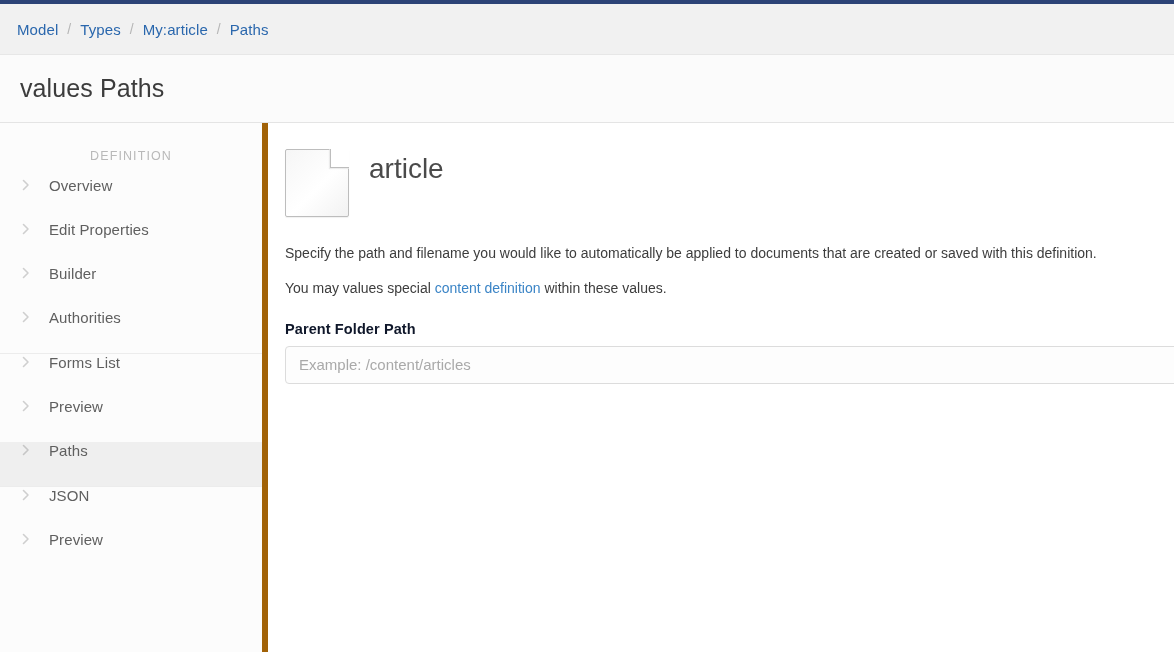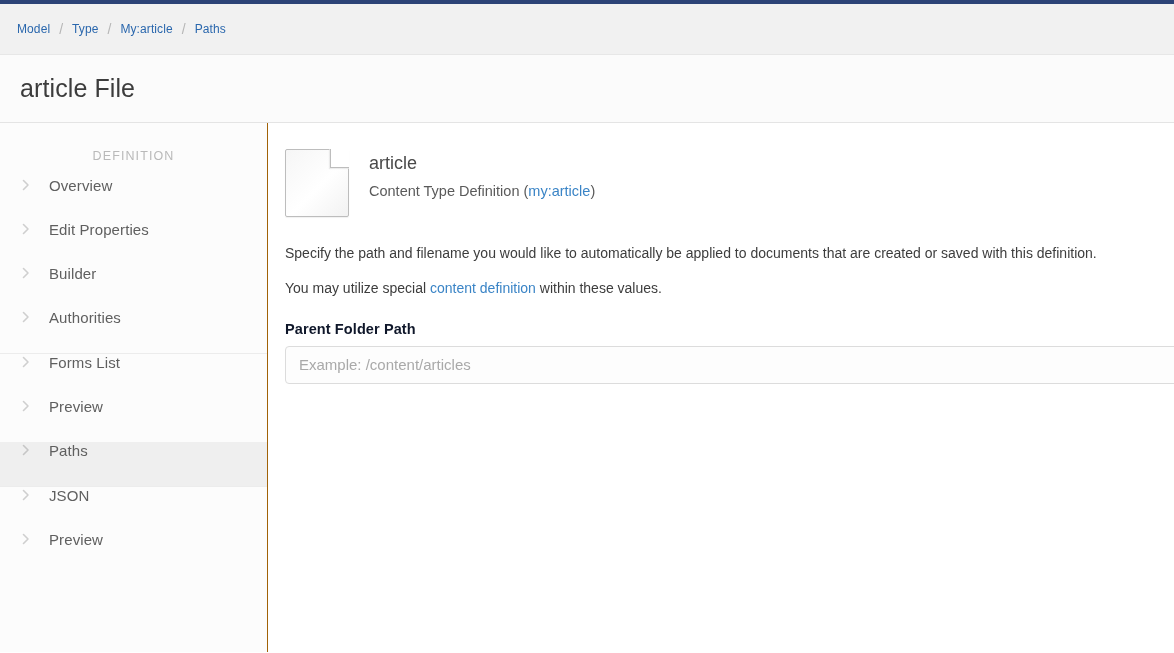--- a/index.html
+++ b/index.html
@@ -22,21 +22,21 @@
   
   .breadcrumb-bar {
     height: 51px;
     background: #f1f1f1;
     border-bottom: 1px solid #e7e7e7;
     display: flex;
     align-items: center;
     padding: 0 0 0 17px;
   }
   .crumb {
-    font-size: 12px;
+    font-size: 15px;
     color: #2a67ad;
     text-decoration: none;
     letter-spacing: .1px;
   }
   .crumb-sep {
     font-size: 14px;
     color: #b6b6b6;
     padding: 0 9px;
   }
 
@@ -61,21 +61,21 @@
     display: flex;
     height: 529px;
     background: #ffffff;
   }
 
   
   .sidebar {
     width: 268px;
     flex: 0 0 268px;
     background: #fcfcfc;
-    border-right: 1px solid #a16207;
+    border-right: 6px solid #a16207;
     overflow: hidden;
   }
   .sidebar-heading {
     text-align: center;
     font-size: 12.5px;
     letter-spacing: 1.1px;
     color: #b9b9b9;
     padding: 26px 0 14px 0;
   }
   .nav-group { padding: 0; }
@@ -146,25 +146,25 @@
     position: absolute;
     top: -1px;
     right: -1px;
     width: 20px;
     height: 20px;
     background: #ffffff;
     clip-path: polygon(100% 0, 0 0, 100% 100%);
   }
   .doc-meta { padding-top: 4px; }
   .doc-name {
-    font-size: 18px;
+    font-size: 28px;
     font-weight: 400;
     color: #4a4a4a;
     line-height: 1.15;
-    margin-bottom: 9px;
+    margin-bottom: 21px;
   }
   .doc-sub {
     font-size: 14.5px;
     color: #5a5a5a;
   }
   .doc-sub a, .inline-link {
     color: #3a84c6;
     text-decoration: none;
   }
 
@@ -201,29 +201,29 @@
   .field-input::placeholder { color: #a9a9a9; }
 </style>
 </head>
 <body>
 
 <div class="top-accent"></div>
 
 <div class="breadcrumb-bar">
   <a class="crumb" href="#">Model</a>
   <span class="crumb-sep">/</span>
-  <a class="crumb" href="#">Type</a>
+  <a class="crumb" href="#">Types</a>
   <span class="crumb-sep">/</span>
   <a class="crumb" href="#">My:article</a>
   <span class="crumb-sep">/</span>
   <a class="crumb" href="#">Paths</a>
 </div>
 
 <div class="title-band">
-  <h1 class="page-title">article File</h1>
+  <h1 class="page-title">values Paths</h1>
 </div>
 
 <div class="body-split">
 
   <nav class="sidebar">
     <div class="sidebar-heading">DEFINITION</div>
 
     <div class="nav-group">
       <div class="nav-item">
         <span class="chev">
@@ -312,26 +312,25 @@
 
   <main class="main">
 
     <div class="doc-header">
       <div class="doc-icon">
         <div class="fold-cut"></div>
         <div class="fold"></div>
       </div>
       <div class="doc-meta">
         <div class="doc-name">article</div>
-        <div class="doc-sub"><span>Content Type Definition (</span><a href="#">my:article</a><span>)</span></div>
       </div>
     </div>
 
     <p class="intro-line">Specify the path and filename you would like to automatically be applied to documents that are created or saved with this definition.</p>
-    <p class="intro-line second"><span>You may utilize special </span><a class="inline-link" href="#">content definition</a><span> within these values.</span></p>
+    <p class="intro-line second"><span>You may values special </span><a class="inline-link" href="#">content definition</a><span> within these values.</span></p>
 
     <div class="field-block">
       <div class="field-label">Parent Folder Path</div>
       <input class="field-input" type="text" placeholder="Example: /content/articles" style="">
     </div>
 
 
   </main>
 </div>
 

